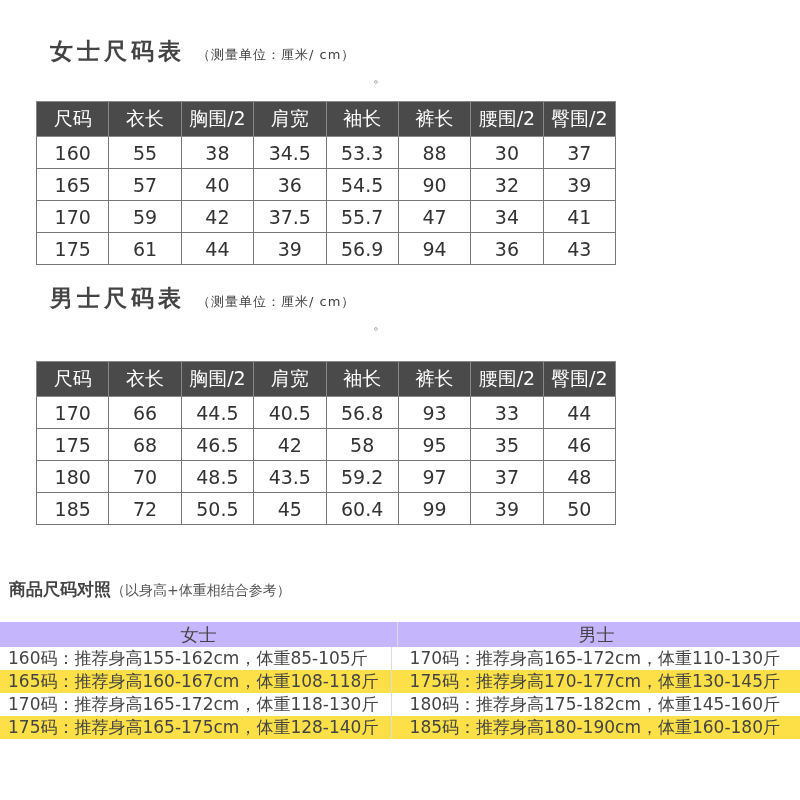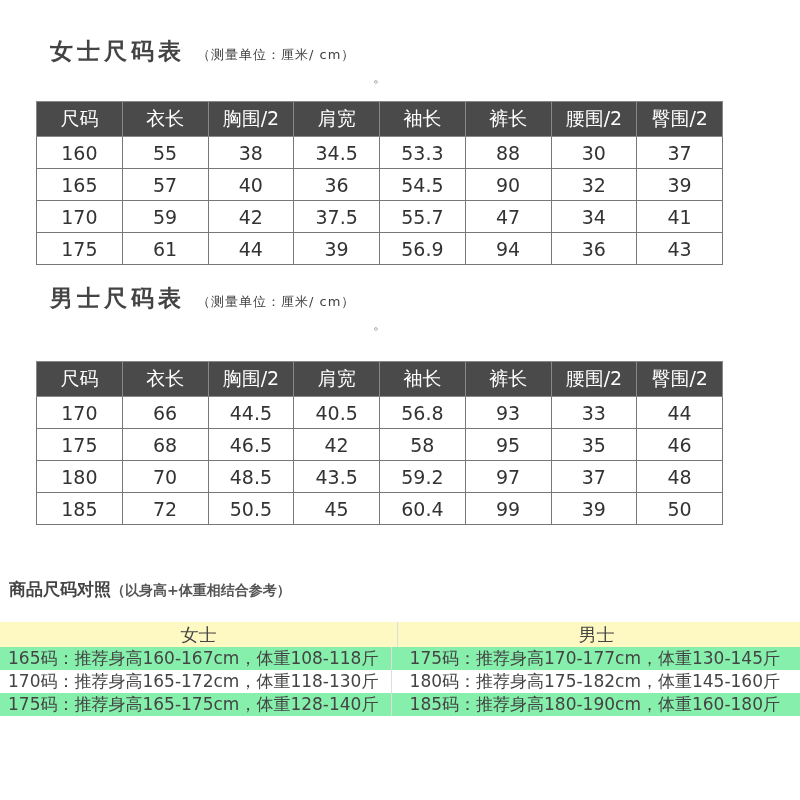--- a/index.html
+++ b/index.html
@@ -3,30 +3,30 @@
 <meta charset="utf-8">
 <style>
   html, body { margin:0; padding:0; background:#ffffff; }
   body { width:800px; height:800px; position:relative; overflow:hidden;
          font-family:"DejaVu Sans", "Liberation Sans", sans-serif; color:#444; }
   .title-wrap { position:absolute; left:0; width:800px; text-align:center; }
   .title-line { display:flex; justify-content:flex-start; align-items:baseline; padding-left:50px; }
   .title-main { font-size:23px; font-weight:bold; color:#444; letter-spacing:4px; }
   .title-sub { font-size:13px; color:#404040; margin-left:12px; letter-spacing:1px; }
   .title-dot { font-size:14px; color:#666; margin-top:2px; padding-left:0; text-align:center; margin-left:-40px; }
-  table.size { position:absolute; left:36px; border-collapse:collapse; width:687px; table-layout:fixed; }
+  table.size { position:absolute; left:36px; border-collapse:collapse; width:580px; table-layout:fixed; }
   table.size th, table.size td { border:1.5px solid #777; text-align:center; font-size:19px; height:31px; padding:0; }
   table.size th { background:#4a4a4a; color:#fff; font-weight:normal; height:34px; border-color:#888; }
   table.size td { color:#333; background:#fff; }
   .ref-title { position:absolute; left:9px; top:578px; font-size:17px; color:#444; font-weight:bold; }
-  .ref-title .paren { font-size:14px; font-weight:bold; color:#555; }
+  .ref-title .paren { font-size:14px; font-weight:normal; color:#555; }
   .ref { position:absolute; left:0; top:622px; width:800px; }
   .ref-row { display:flex; height:23px; align-items:center; }
-  .ref-row.head { height:25px; background:#fef9c3; }
-  .ref-row.shade { background:#86efac; }
+  .ref-row.head { height:25px; background:#c4b5fd; }
+  .ref-row.shade { background:#fde047; }
   .ref-col { width:397px; font-size:17px; color:#444; white-space:nowrap; }
   .ref-col.left { padding-left:8px; width:389px; border-right:1px solid #ddd; height:100%; display:flex; align-items:center; }
   .ref-col.right { padding-left:18px; height:100%; display:flex; align-items:center; }
   .ref-row.head .ref-col { justify-content:center; font-size:18px; padding:0; }
   .ref-row.head .ref-col.left { width:397px; }
 </style>
 </head>
 <body>
 
 <div class="title-wrap" style="top:36px;">
@@ -161,20 +161,24 @@
 
 <div class="ref-title">
   <span>商品尺码对照</span><span class="paren">（以身高+体重相结合参考）</span>
 </div>
 
 <div class="ref">
   <div class="ref-row head">
     <div class="ref-col left">女士</div>
     <div class="ref-col right">男士</div>
   </div>
+  <div class="ref-row">
+    <div class="ref-col left">160码：推荐身高155-162cm，体重85-105斤</div>
+    <div class="ref-col right">170码：推荐身高165-172cm，体重110-130斤</div>
+  </div>
   <div class="ref-row shade">
     <div class="ref-col left">165码：推荐身高160-167cm，体重108-118斤</div>
     <div class="ref-col right">175码：推荐身高170-177cm，体重130-145斤</div>
   </div>
   <div class="ref-row">
     <div class="ref-col left">170码：推荐身高165-172cm，体重118-130斤</div>
     <div class="ref-col right">180码：推荐身高175-182cm，体重145-160斤</div>
   </div>
   <div class="ref-row shade">
     <div class="ref-col left">175码：推荐身高165-175cm，体重128-140斤</div>

